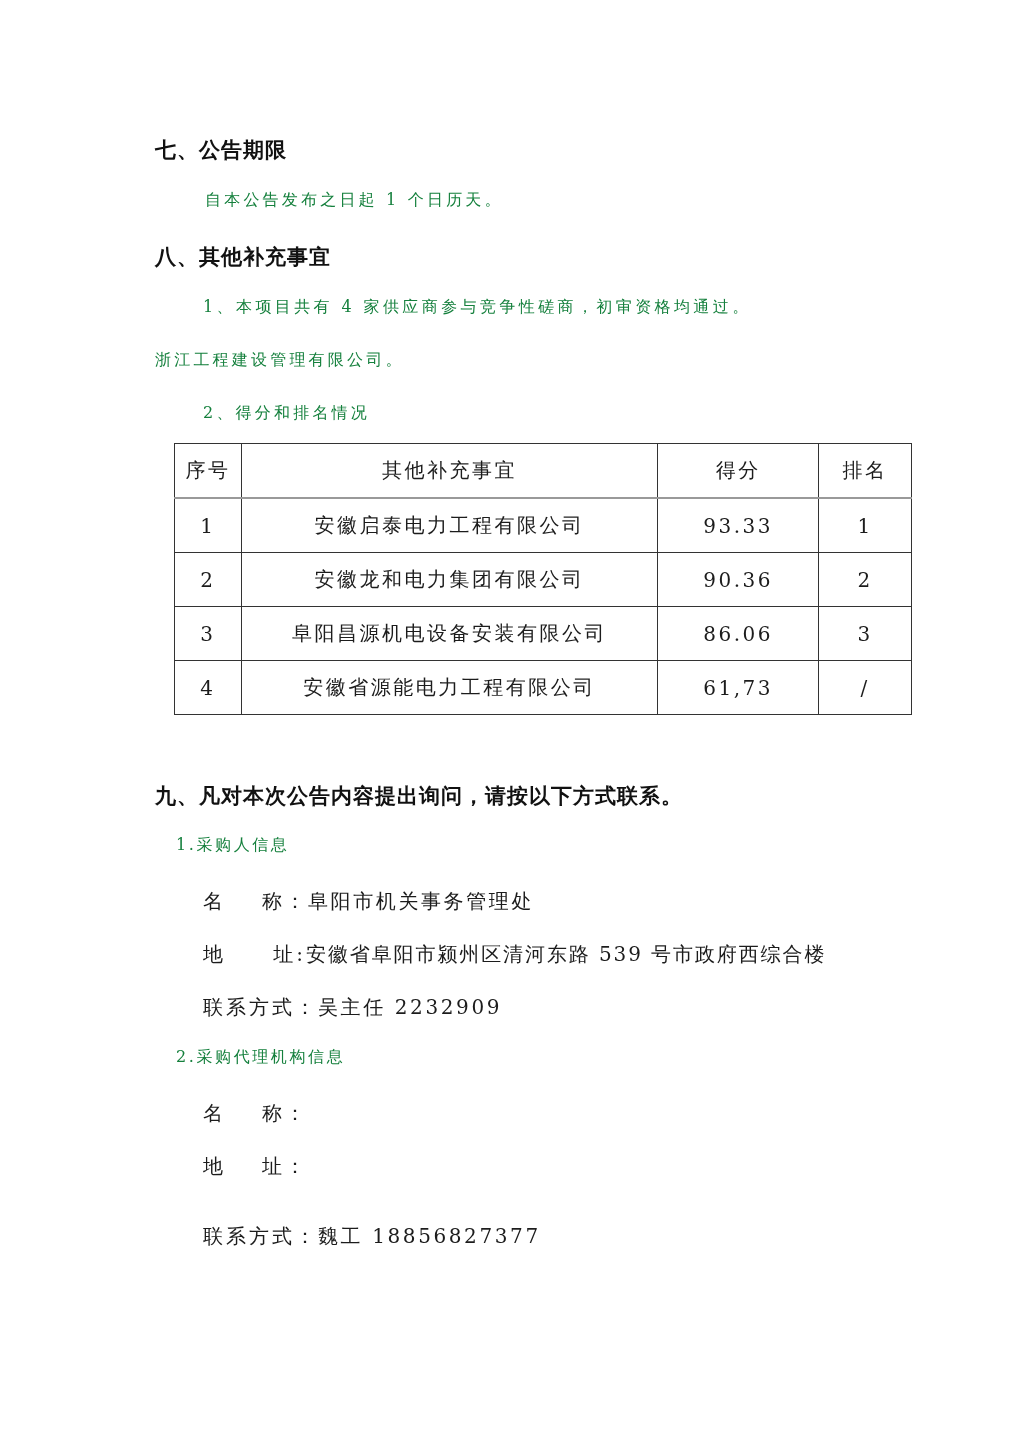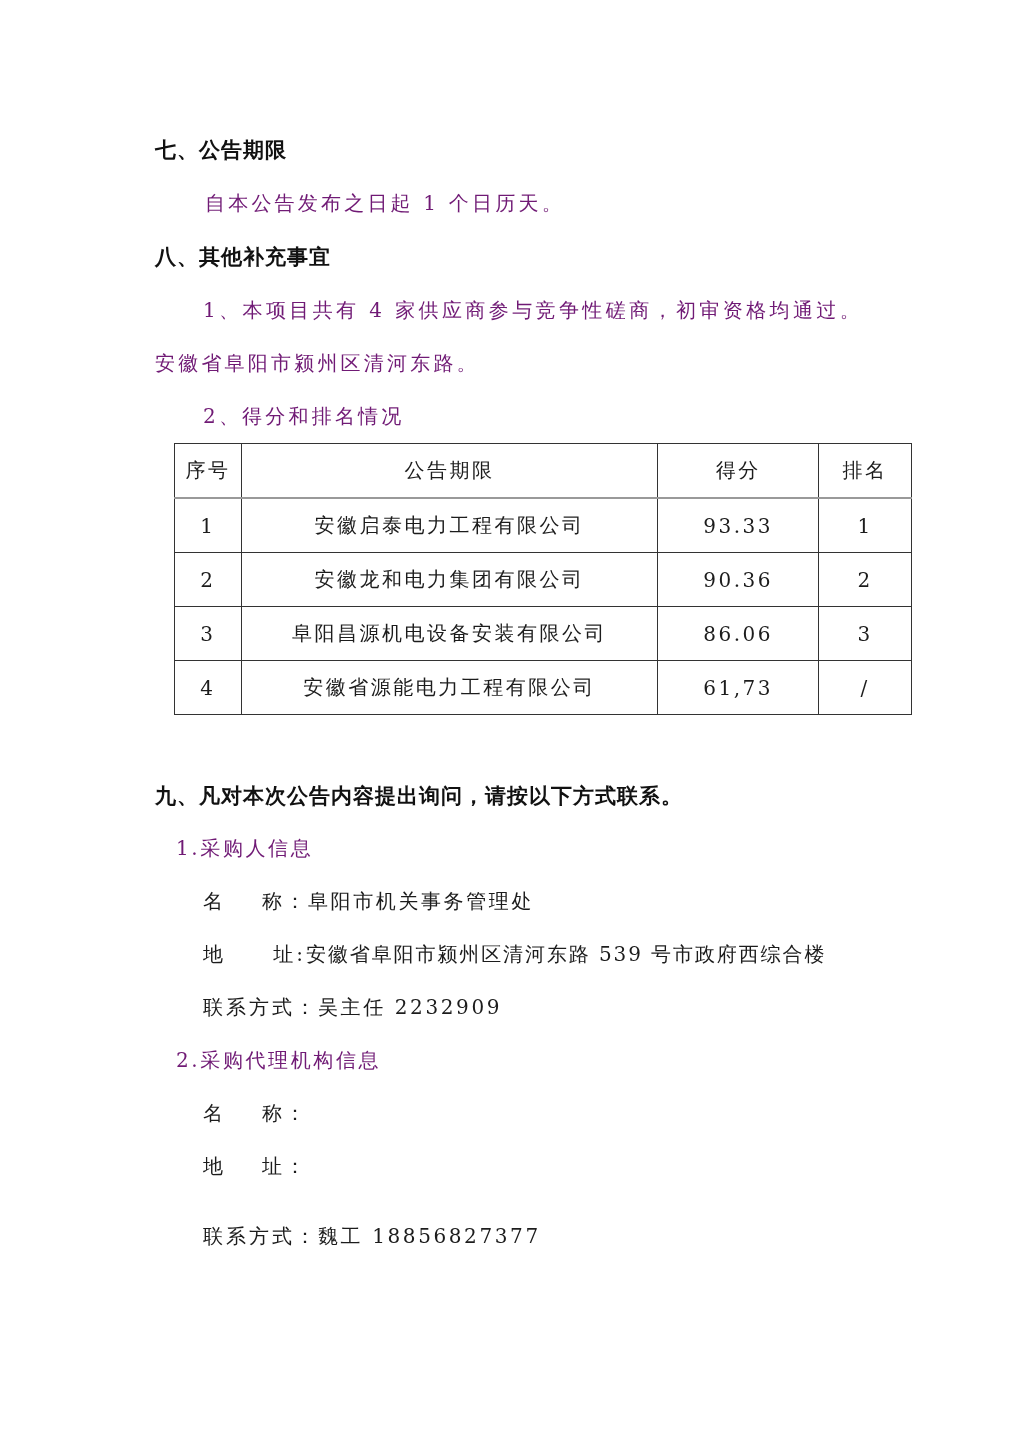--- a/index.html
+++ b/index.html
@@ -18,23 +18,23 @@
     .abs { position: absolute; white-space: nowrap; text-align: center; }
     .heading {
       font-family: "DejaVu Sans", "Liberation Sans", sans-serif;
       font-weight: bold;
       font-size: 21px;
       left: 155px;
       letter-spacing: 1px;
       color: #111;
     }
     .para {
-      font-size: 20px;
+      font-size: 16px;
       letter-spacing: 3.2px;
-      color: #701a75;
+      color: #15803d;
     }
     table.score {
       position: absolute;
       left: 145px;
       top: 443px;
       width: 738px;
       border-collapse: collapse;
       font-size: 20px;
       color: #1c1c1c;
       margin-left: 29px;
@@ -58,28 +58,28 @@
     .kv .v { letter-spacing: 2.6px; }
   </style>
 </head>
 <body>
 
 <div class="abs heading" style="top:136px;">七、公告期限</div>
 <div class="abs para" style="left:205px; top:190px;">自本公告发布之日起 1 个日历天。</div>
 
 <div class="abs heading" style="top:243px;">八、其他补充事宜</div>
 <div class="abs para" style="left:203px; top:297px; letter-spacing:3.4px;">1、本项目共有 4 家供应商参与竞争性磋商，初审资格均通过。</div>
-<div class="abs para" style="left:155px; top:350px;">安徽省阜阳市颍州区清河东路。</div>
+<div class="abs para" style="left:155px; top:350px;">浙江工程建设管理有限公司。</div>
 <div class="abs para" style="left:203px; top:403px;">2、得分和排名情况</div>
 
 <table class="score">
   <tbody>
       <tr>
     <th class="col-no">序号</th>
-    <th class="col-name">公告期限</th>
+    <th class="col-name">其他补充事宜</th>
     <th class="col-score">得分</th>
     <th class="col-rank">排名</th>
   </tr>
   <tr>
     <td>1</td>
     <td>安徽启泰电力工程有限公司</td>
     <td>93.33</td>
     <td>1</td>
   </tr>
   <tr>

